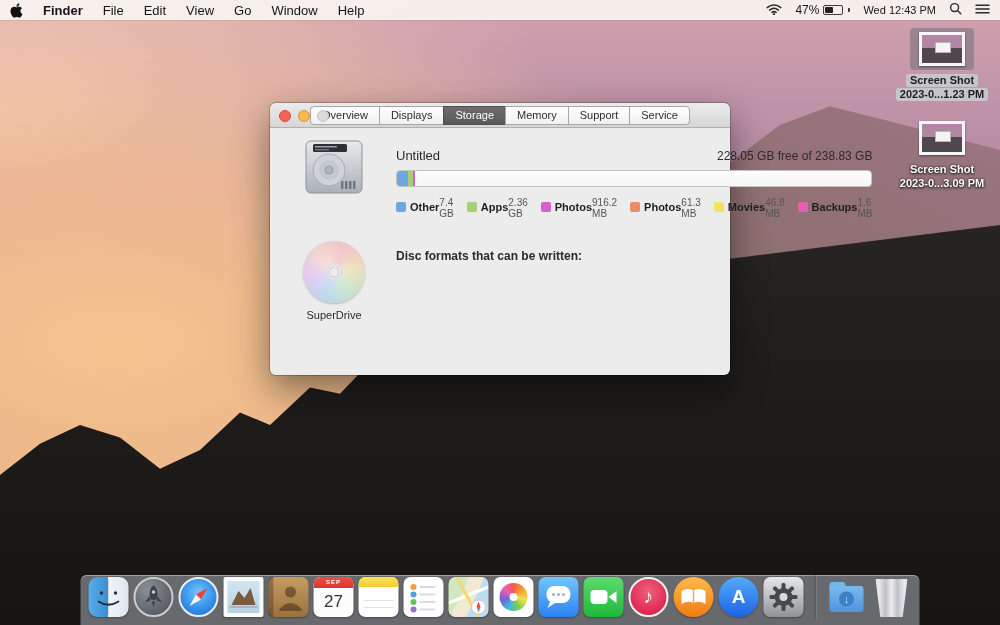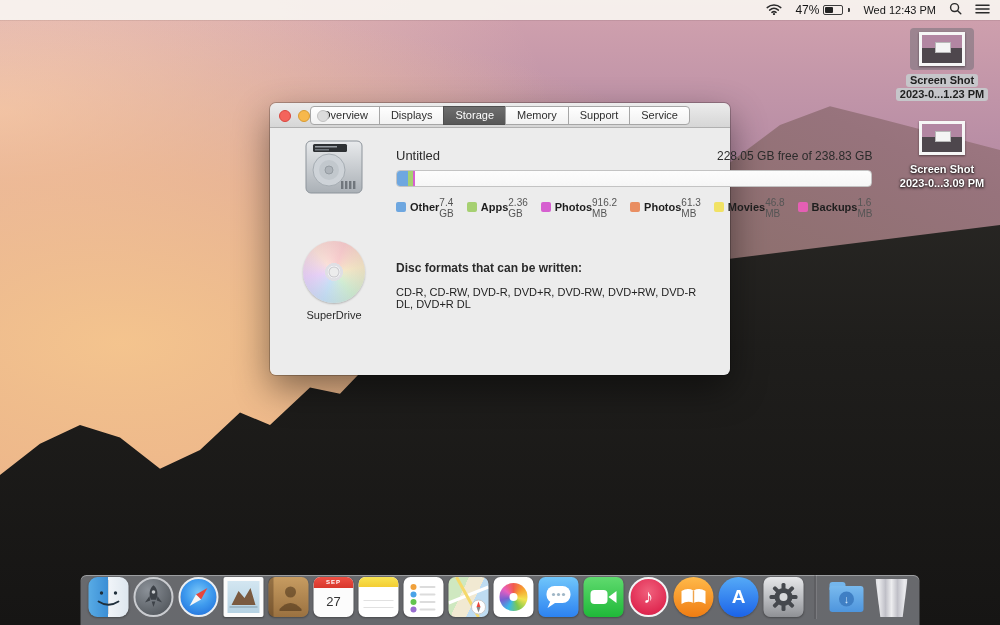--- a/index.html
+++ b/index.html
@@ -103,21 +103,21 @@
 
   .row2 { margin-top:22px; }
   .cd { width:62px; height:62px; border-radius:50%; position:relative;
     background:
       radial-gradient(circle at 50% 50%, #f2f2f5 0 14%, #dfdfe4 15% 20%, rgba(255,255,255,0) 21%),
       conic-gradient(from 20deg, rgba(255,130,130,.35), rgba(255,215,120,.35), rgba(150,240,150,.3), rgba(130,200,255,.35), rgba(215,150,255,.35), rgba(255,170,140,.3), rgba(255,130,130,.35)),
       radial-gradient(circle at 45% 40%, #fafafb, #d9d9de 80%);
     box-shadow:0 1px 2px rgba(0,0,0,.25); }
   .cd::after { content:""; position:absolute; left:50%; top:50%; width:9px; height:9px;
     transform:translate(-50%,-50%); border-radius:50%; background:#ececec; box-shadow:0 0 0 1px #c8c8cc; }
-  .disc-head { font-size:12px; font-weight:bold; padding-top:8px;margin-top:12px; }
+  .disc-head { font-size:12px; font-weight:bold; padding-top:8px; }
   .disc-formats { font-size:11px; margin-top:11px; color:#222; }
 
   
   .dock { position:absolute; bottom:0; left:50%; transform:translateX(-50%); z-index:20;
     height:50px; display:flex; align-items:center; gap:5px; padding:0 8px 6px 8px;
     background:rgba(172,174,182,.55); border-radius:6px 6px 0 0;
     box-shadow:inset 0 1px 0 rgba(255,255,255,.35); }
   .dk { width:40px; height:40px; position:relative; flex:0 0 auto; cursor:default; }
   .dk svg { position:absolute; inset:0; width:100%; height:100%; }
 
@@ -129,21 +129,21 @@
   .ic-safari { border-radius:50%; border:2px solid #eceff2;
     background:radial-gradient(circle at 50% 38%,#7ac7f8 0%,#3f9bee 45%,#1a66d8 100%); }
   .ic-mail { background:#fbfbfb; border-radius:2px; box-shadow:0 1px 2px rgba(0,0,0,.35); }
   .mail-inner { position:absolute; inset:4px; background:linear-gradient(180deg,#d3e6f1,#b5d2e3); }
   .ic-contacts { border-radius:7px; background:linear-gradient(180deg,#c79c61,#9a7140); box-shadow:0 1px 2px rgba(0,0,0,.3); }
   .ic-contacts::before { content:""; position:absolute; left:0; top:0; bottom:0; width:5px;
     background:rgba(60,38,16,.35); border-radius:7px 0 0 7px; }
   .ic-cal { border-radius:7px; background:#fcfcfc; overflow:hidden; box-shadow:0 1px 2px rgba(0,0,0,.3); }
   .cal-top { height:11px; background:linear-gradient(#ef5044,#d8372c); color:#fff; font-size:6px;
     font-weight:bold; letter-spacing:1px; text-align:center; line-height:11px; }
-  .cal-day { font-size:13px; color:#333; text-align:center; line-height:27px; }
+  .cal-day { font-size:17px; color:#333; text-align:center; line-height:27px; }
   .ic-notes { border-radius:7px; background:#fff; overflow:hidden; box-shadow:0 1px 2px rgba(0,0,0,.3); }
   .nt-top { height:10px; background:linear-gradient(#f9e452,#f3cd33); }
   .nt-body { position:absolute; top:17px; left:5px; right:5px; bottom:4px;
     background:repeating-linear-gradient(180deg, transparent 0 6px, #e1e1e1 6px 7px); }
   .ic-rem { border-radius:7px; background:#fff; box-shadow:0 1px 2px rgba(0,0,0,.3); }
   .ic-maps { border-radius:7px; overflow:hidden; box-shadow:0 1px 2px rgba(0,0,0,.3);
     background:linear-gradient(115deg,#cfe8c0 0 35%,#f1e9d2 35% 62%,#bedcf2 62% 100%); }
   .ic-photos { border-radius:7px; background:#fff; box-shadow:0 1px 2px rgba(0,0,0,.3); }
   .ic-photos::before { content:""; position:absolute; left:50%; top:50%; width:28px; height:28px;
     transform:translate(-50%,-50%); border-radius:50%;
@@ -179,20 +179,34 @@
 <body>
 
 <div class="screen">
 
   <div class="wall"></div>
   <div class="halfdome"></div>
   <div class="midrock"></div>
   <div class="ridge"></div>
 
   <div class="menubar">
+    <div class="mb-left">
+      <span class="mb-apple">
+        <svg width="13" height="15" viewBox="0 0 24 28" fill="#111">
+          <path d="M19.3 14.8c0-3.4 2.8-5 2.9-5.1-1.6-2.3-4.1-2.6-5-2.7-2.1-.2-4.1 1.2-5.2 1.2-1 0-2.7-1.2-4.4-1.2-2.3 0-4.4 1.3-5.6 3.4-2.4 4.1-.6 10.2 1.7 13.6 1.1 1.6 2.5 3.5 4.3 3.4 1.7-.1 2.4-1.1 4.5-1.1s2.7 1.1 4.5 1.1c1.9 0 3.1-1.7 4.2-3.3 1.3-1.9 1.9-3.7 1.9-3.8-.1-.1-3.8-1.5-3.8-5.5zM15.9 4.9c.9-1.1 1.6-2.7 1.4-4.3-1.4.1-3 .9-4 2.1-.9 1-1.7 2.7-1.5 4.2 1.6.1 3.1-.8 4.1-2z"></path>
+        </svg>
+      </span>
+      <span class="mb-item mb-app">Finder</span>
+      <span class="mb-item">File</span>
+      <span class="mb-item">Edit</span>
+      <span class="mb-item">View</span>
+      <span class="mb-item">Go</span>
+      <span class="mb-item">Window</span>
+      <span class="mb-item">Help</span>
+    </div>
     <div class="mb-right">
       <span>
         <svg width="16" height="12" viewBox="0 0 16 12" fill="none" stroke="#2a2a2a" stroke-width="1.5" stroke-linecap="round">
           <path d="M1.2 4.6 A10.5 10.5 0 0 1 14.8 4.6"></path>
           <path d="M3.6 7.1 A7 7 0 0 1 12.4 7.1"></path>
           <path d="M5.9 9.4 A3.5 3.5 0 0 1 10.1 9.4"></path>
           <circle cx="8" cy="11" r="1.1" fill="#2a2a2a" stroke="none"></circle>
         </svg>
       </span>
       <span class="bat">
@@ -343,21 +357,20 @@
         </div>
       </div>
 
       <div class="row row2">
         <div class="col-left">
           <div class="cd"></div>
           <div class="sd-caption">SuperDrive</div>
         </div>
         <div class="col-right">
           <div class="disc-head">Disc formats that can be written:</div>
-          <div class="disc-formats">CD-R, CD-RW, DVD-R, DVD+R, DVD-RW, DVD+RW, DVD-R DL, DVD+R DL</div>
         </div>
       </div>
     </div>
   </div>
 
   <div class="dock">
     <div class="dk ic-finder">
       <svg viewBox="0 0 40 40" fill="none">
         <path d="M20 3 V37" stroke="rgba(0,0,0,.12)" stroke-width="1"></path>
         <circle cx="13" cy="16" r="1.7" fill="#20303c"></circle>

